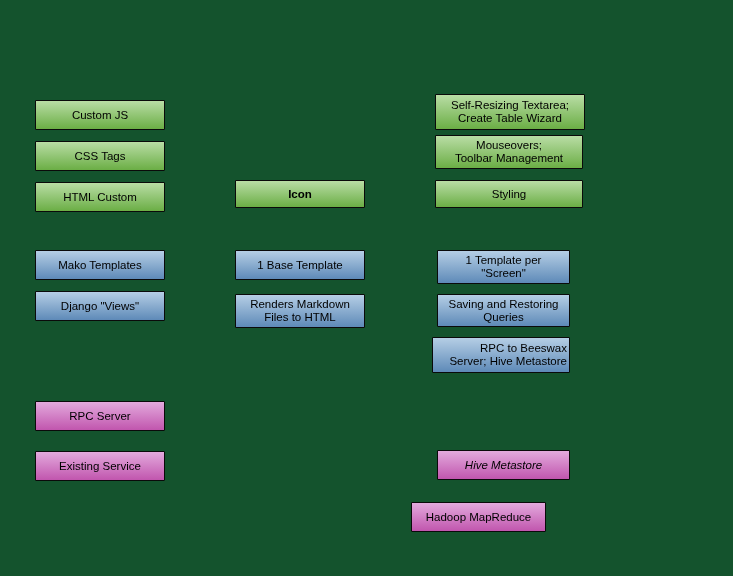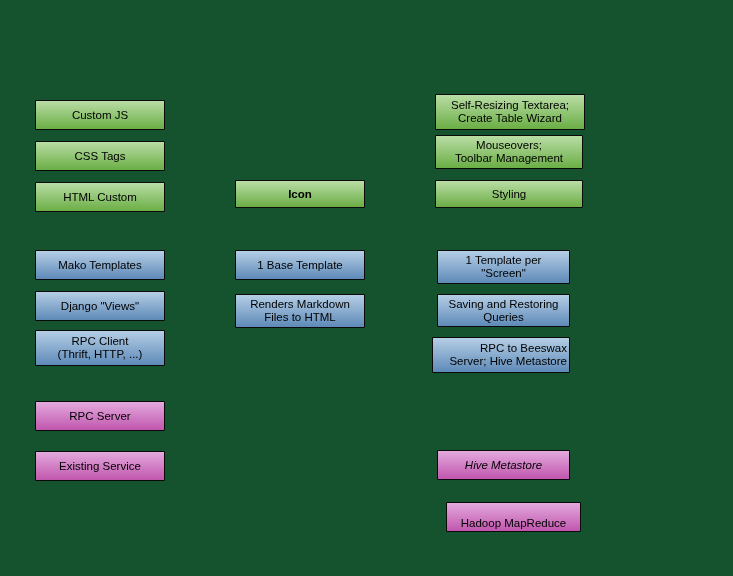--- a/index.html
+++ b/index.html
@@ -55,24 +55,20 @@
     </div>
     <div class="box green" style="left: 35px; top: 182px; width: 130px; height: 30px;">
       <div class="box-label">HTML Custom</div>
     </div>
     <div class="box blue" style="left: 35px; top: 250px; width: 130px; height: 30px;">
       <div class="box-label">Mako Templates</div>
     </div>
     <div class="box blue" style="left: 35px; top: 291px; width: 130px; height: 30px;">
       <div class="box-label">Django "Views"</div>
     </div>
-    <div class="box blue" style="left: 35px; top: 330px; width: 130px; height: 36px;">
-      <div class="box-label">RPC Client</div>
-      <div class="box-label">(Thrift, HTTP, ...)</div>
-    </div>
     <div class="box magenta" style="left: 35px; top: 401px; width: 130px; height: 30px;">
       <div class="box-label">RPC Server</div>
     </div>
     <div class="box magenta" style="left: 35px; top: 451px; width: 130px; height: 30px; text-align: right;">
       <div class="box-label">Existing Service</div>
     </div>
     <div class="box green" style="left: 235px; top: 180px; width: 130px; height: 28px; font-weight: bold;">
       <div class="box-label">Icon</div>
     </div>
     <div class="box blue" style="left: 235px; top: 250px; width: 130px; height: 30px;">
@@ -101,16 +97,16 @@
       <div class="box-label">Saving and Restoring</div>
       <div class="box-label">Queries</div>
     </div>
     <div class="box blue" style="left: 432px; top: 337px; width: 138px; height: 36px; align-items: flex-end;">
       <div class="box-label">RPC to Beeswax</div>
       <div class="box-label">Server; Hive Metastore</div>
     </div>
     <div class="box magenta" style="left: 437px; top: 450px; width: 133px; height: 30px; font-style: italic;">
       <div class="box-label">Hive Metastore</div>
     </div>
-    <div class="box magenta" style="left: 446px; top: 502px; width: 135px; height: 30px; justify-content: flex-end;">
+    <div class="box magenta" style="left: 411px; top: 502px; width: 135px; height: 30px;">
       <div class="box-label">Hadoop MapReduce</div>
     </div>
   </div>
 
 </body></html>

